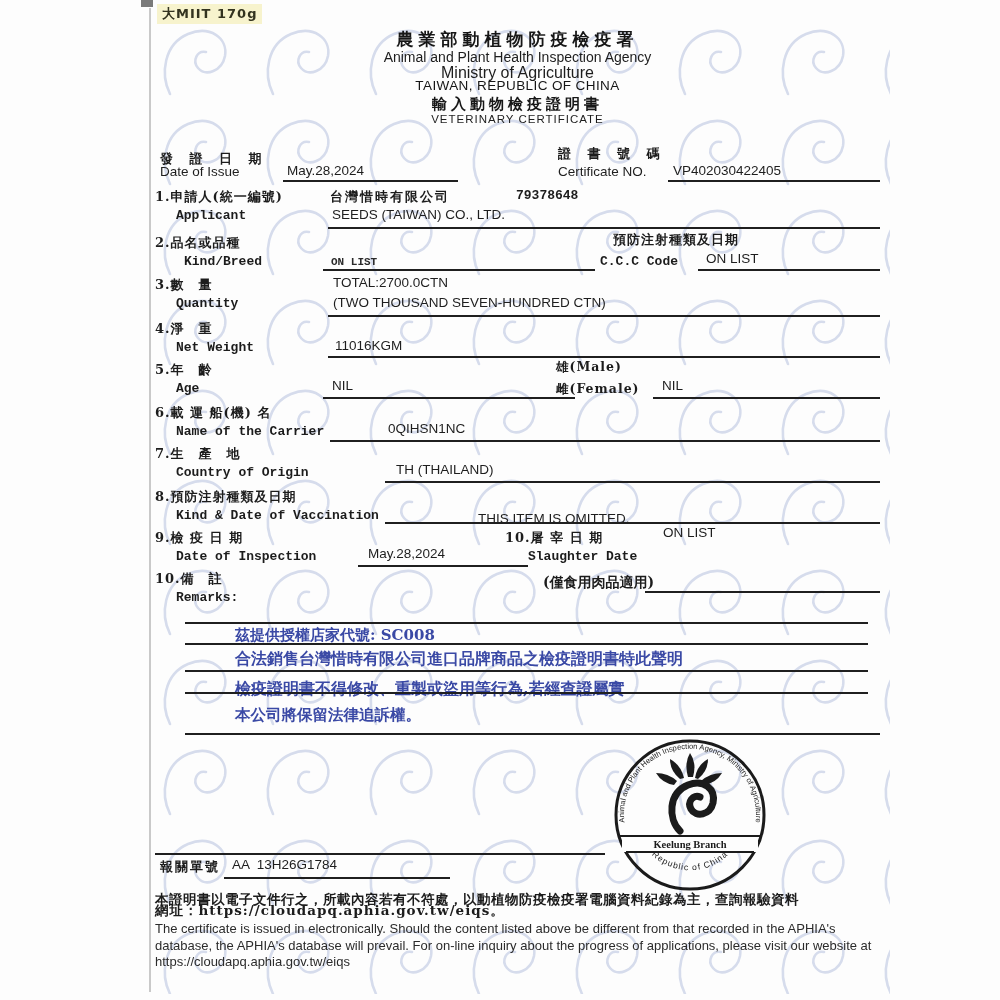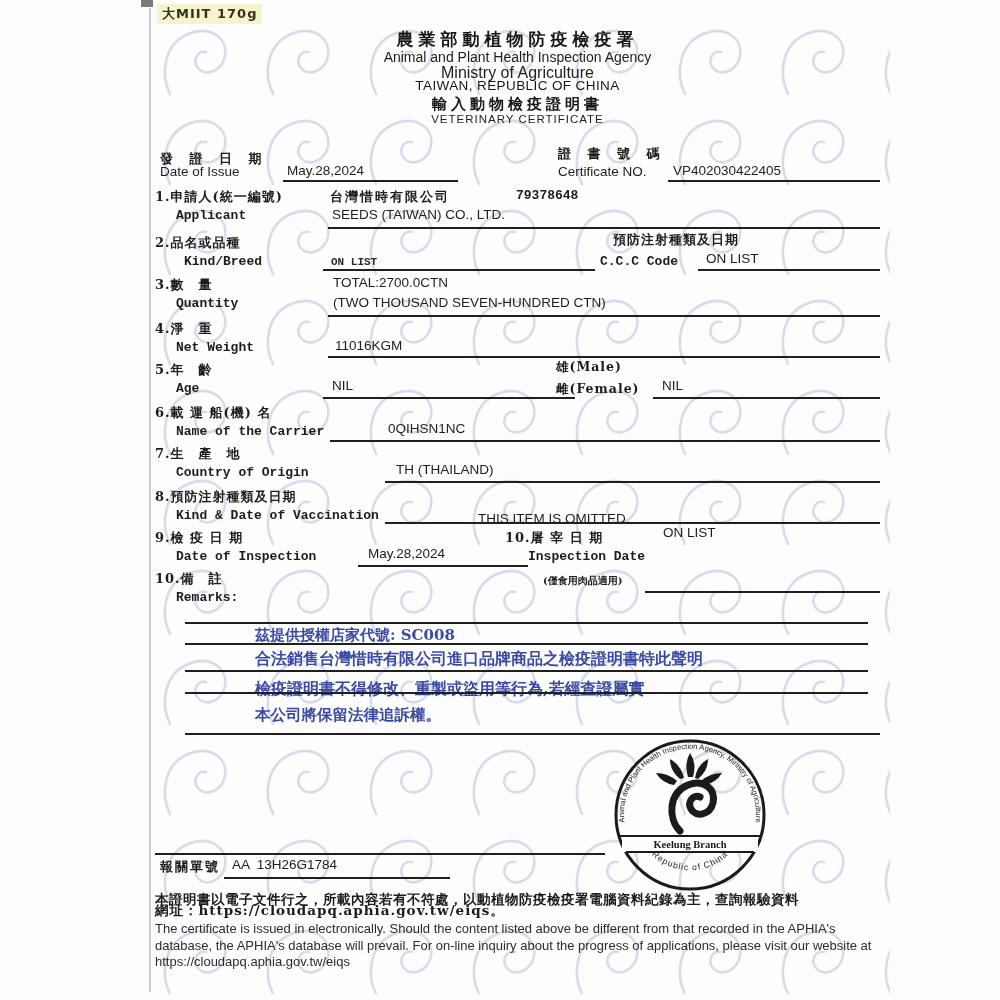--- a/index.html
+++ b/index.html
@@ -1,27 +1,27 @@
 <!DOCTYPE html>
 <html><head>
 <meta charset="utf-8">
 <style>
   html,body{margin:0;padding:0;}
   body{width:1000px;height:1000px;background:#ffffff;overflow:hidden;
        font-family:"Liberation Sans",sans-serif;}
   #page{position:relative;width:1000px;height:1000px;background:#fdfdfd;}
   .abs{position:absolute;white-space:nowrap;}
   .zh{font-family:"DejaVu Serif","DejaVu Sans",serif;font-weight:700;color:#1c1c1c;font-size:13px;letter-spacing:1px;}
-  .zh-sm{font-family:"DejaVu Serif","DejaVu Sans",serif;font-weight:700;color:#1c1c1c;font-size:10px;text-align:center;}
+  .zh-sm{font-family:"DejaVu Serif","DejaVu Sans",serif;font-weight:700;color:#1c1c1c;font-size:14px;text-align:center;}
   .mono{font-family:"Liberation Mono","DejaVu Sans Mono",monospace;font-weight:700;color:#1c1c1c;font-size:13px;}
   .mono-sm{font-family:"Liberation Mono","DejaVu Sans Mono",monospace;font-weight:700;color:#2a2a2a;font-size:11px;}
   .val{font-family:"Liberation Sans",sans-serif;font-weight:400;color:#1e1e1e;font-size:13.5px;}
   .hdr-zh{font-family:"DejaVu Serif","DejaVu Sans",serif;font-weight:700;color:#171717;}
   .rule{position:absolute;height:2px;background:#1f1f1f;}
-  .blue{font-family:"DejaVu Serif","DejaVu Sans",serif;font-weight:600;color:#3a49a5;margin-left:20px;}
+  .blue{font-family:"DejaVu Serif","DejaVu Sans",serif;font-weight:600;color:#3a49a5;}
   .center{text-align:center;}
   .tag{background:#f7f3cd;color:#33331f;font-family:"DejaVu Sans",sans-serif;
        font-weight:700;font-size:13px;padding:1px 5px;letter-spacing:1px;}
   .scan-edge{position:absolute;background:#c9c9c9;}
 </style>
 </head>
 <body>
 
 <div id="page">
 
@@ -104,21 +104,21 @@
   <div class="abs zh" style="left:155px;top:488px;z-index:1;">8.預防注射種類及日期</div>
   <div class="abs mono" style="left:176px;top:508px;z-index:1;">Kind &amp; Date of Vaccination</div>
   <div class="abs val" style="left:478px;top:505px;z-index:1;margin-top:6px;">THIS ITEM IS OMITTED.</div>
   <div class="rule" style="left:385px;top:522px;width:495px;z-index:1;"></div>
 
   <div class="abs zh" style="left:155px;top:529px;z-index:1;">9.檢 疫 日 期</div>
   <div class="abs zh" style="left:505px;top:529px;z-index:1;">10.屠 宰 日 期</div>
   <div class="abs val" style="left:663px;top:525px;z-index:1;">ON LIST</div>
   <div class="abs mono" style="left:176px;top:549px;z-index:1;">Date of Inspection</div>
   <div class="abs val" style="left:368px;top:546px;z-index:1;">May.28,2024</div>
-  <div class="abs mono" style="left:528px;top:549px;z-index:1;">Inspection Date</div>
+  <div class="abs mono" style="left:528px;top:549px;z-index:1;">Slaughter Date</div>
   <div class="rule" style="left:358px;top:565px;width:170px;z-index:1;"></div>
   <div class="abs zh-sm" style="left:543px;top:574px;z-index:1;">(僅食用肉品適用)</div>
   <div class="rule" style="left:645px;top:591px;width:235px;z-index:1;"></div>
 
   <div class="abs zh" style="left:155px;top:570px;z-index:1;">10.備　註</div>
   <div class="abs mono" style="left:176px;top:590px;z-index:1;">Remarks:</div>
 
   <div class="rule" style="left:185px;top:622px;width:683px;z-index:1;"></div>
   <div class="abs blue" style="left:235px;top:626px;font-size:15px;z-index:2;">茲提供授權店家代號: SC008</div>
   <div class="rule" style="left:185px;top:643px;width:683px;z-index:1;"></div>

